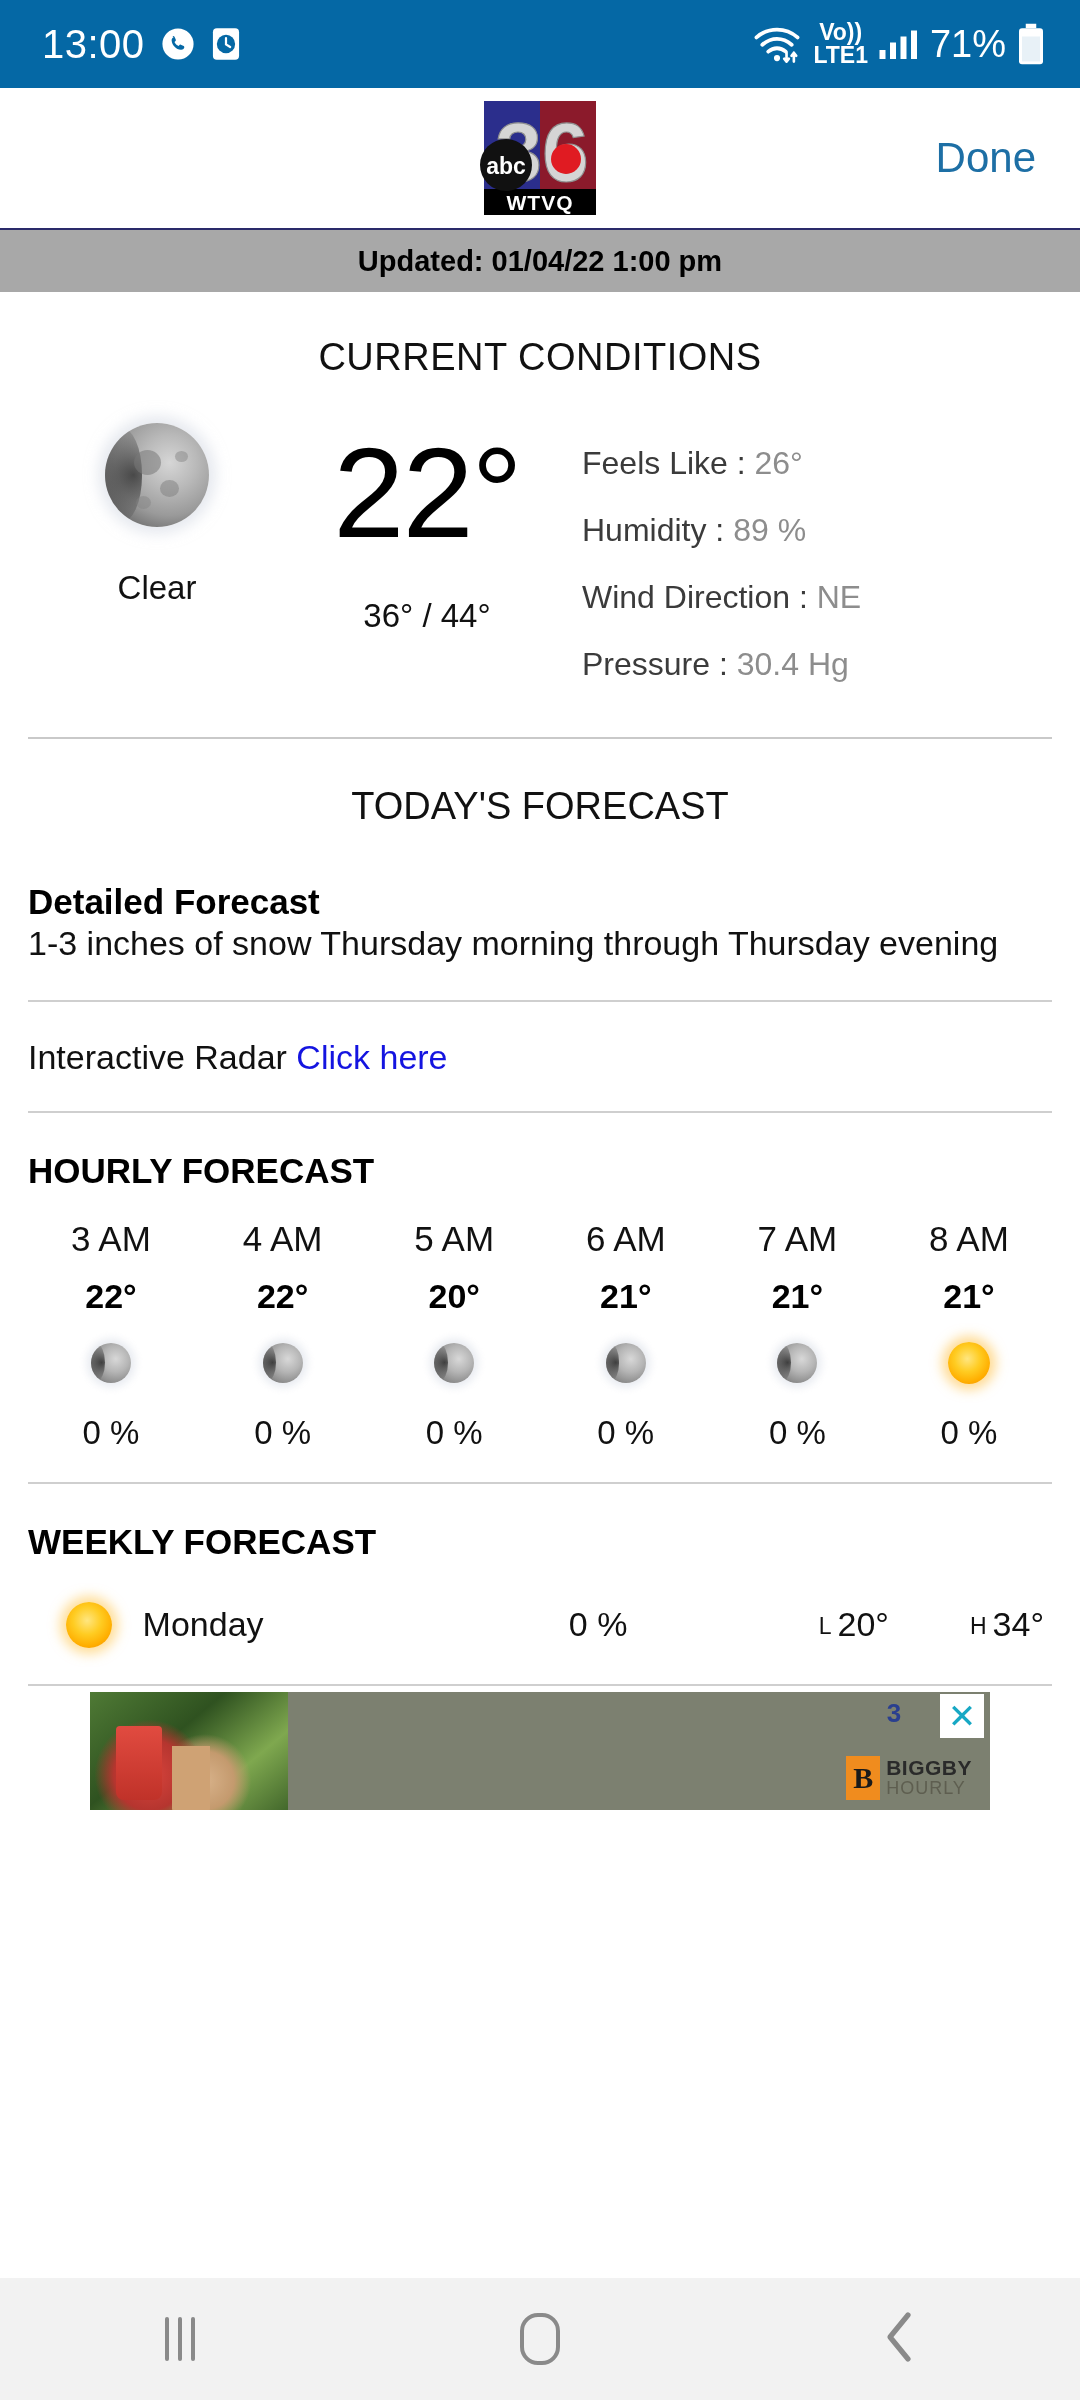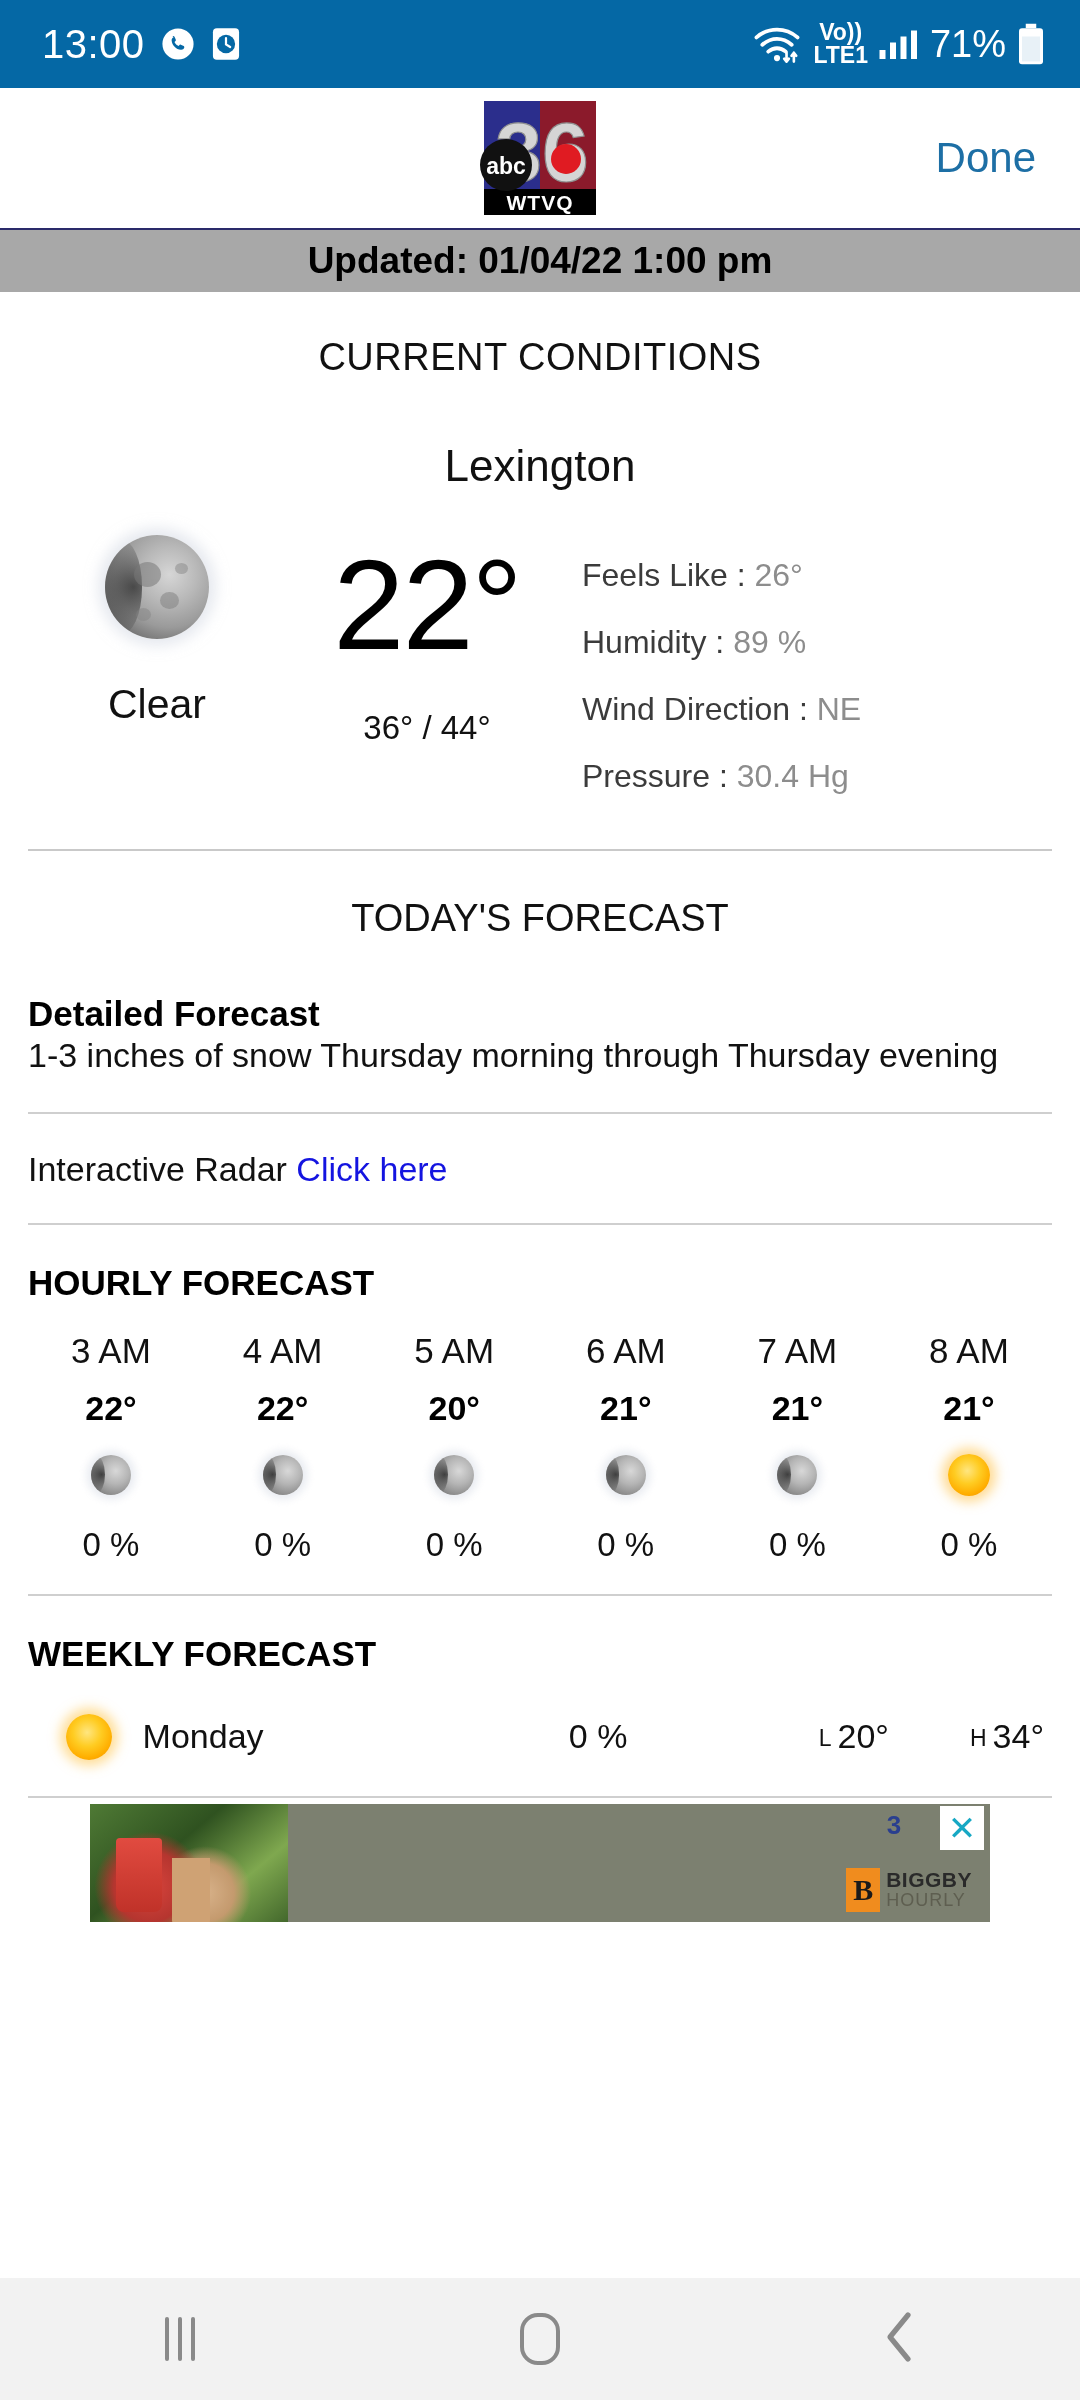--- a/index.html
+++ b/index.html
@@ -55,21 +55,21 @@
   }
 
   
   .updated-bar {
     height:62px;
     background:#a8a8a8;
     display:flex;
     align-items:center;
     justify-content:center;
     color:#000000;
-    font-size:37px;
+    font-size:29px;
     font-weight:bold;
   }
 
   
   .content { padding:0 28px; }
 
   .section-title-center {
     text-align:center;
     font-size:38px;
     color:#111111;
@@ -130,21 +130,21 @@
     width:26%; height:24%;
     border-radius:50%;
     background:rgba(120,120,120,0.55);
     box-shadow:
       22px 26px 0 -4px rgba(125,125,125,0.5),
       -4px 40px 0 -6px rgba(130,130,130,0.45),
       34px -6px 0 -7px rgba(128,128,128,0.45);
   }
   .cc-cond-label {
     margin-top:42px;
-    font-size:41px;
+    font-size:33px;
     color:#111111;
   }
   .cc-temp-big {
     font-size:128px;
     line-height:1.0;
     color:#000000;
     font-weight:400;
     letter-spacing:-2px;
     margin-top:6px;
   }
@@ -455,21 +455,20 @@
   <button class="done-btn">Done</button>
 </div>
 
 <div class="updated-bar">
   <span>Updated: 01/04/22 1:00 pm</span>
 </div>
 
 <div class="content">
 
   <div class="section-title-center">CURRENT CONDITIONS</div>
-  <div class="city-name">Lexington</div>
 
   <div class="cc-row">
     <div class="cc-col-icon">
       <div class="moon-icon"></div>
       <div class="cc-cond-label">Clear</div>
     </div>
 
     <div class="cc-col-temp">
       <div class="cc-temp-big">22°</div>
       <div class="cc-temp-range">36° / 44°</div>

